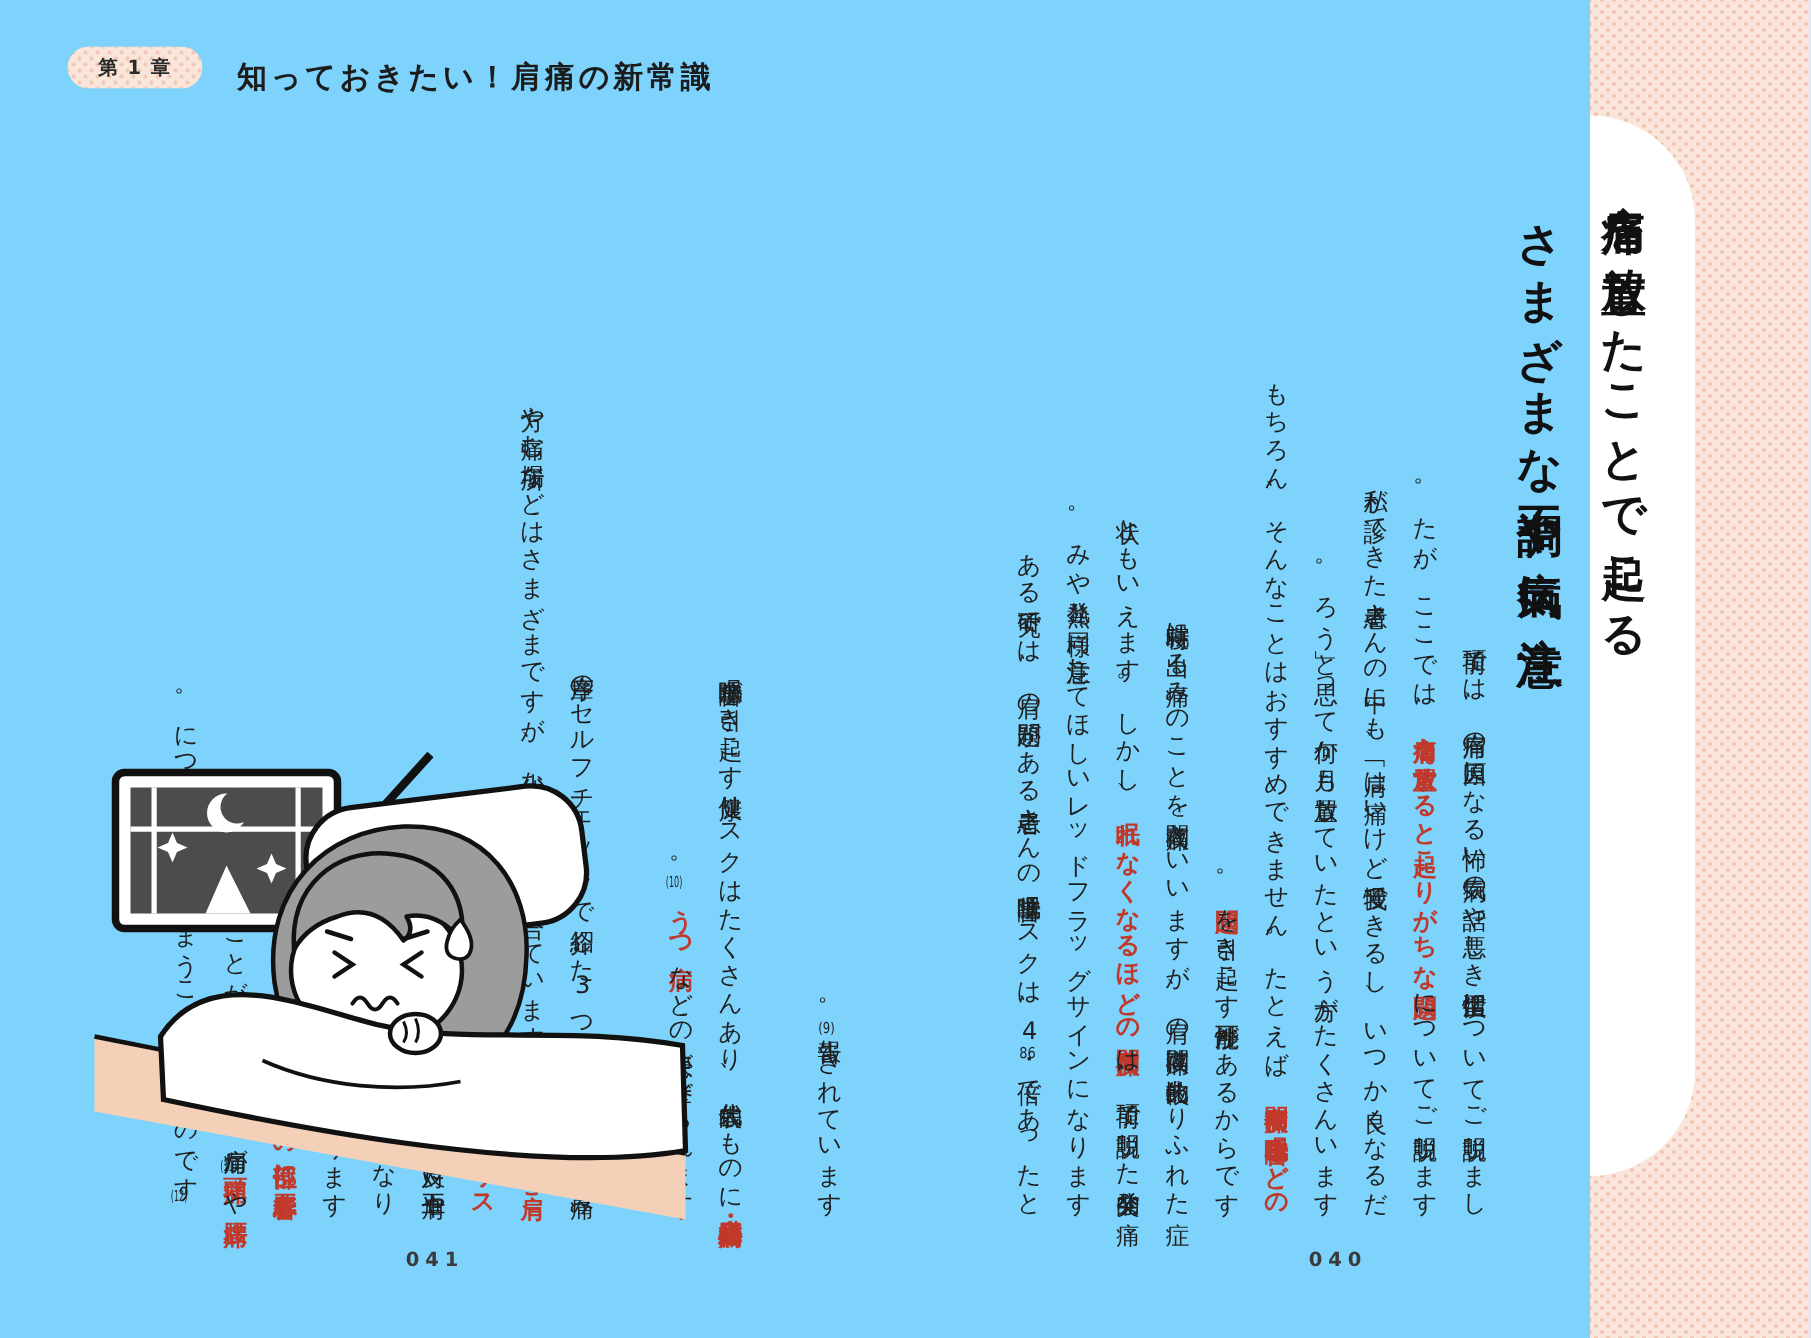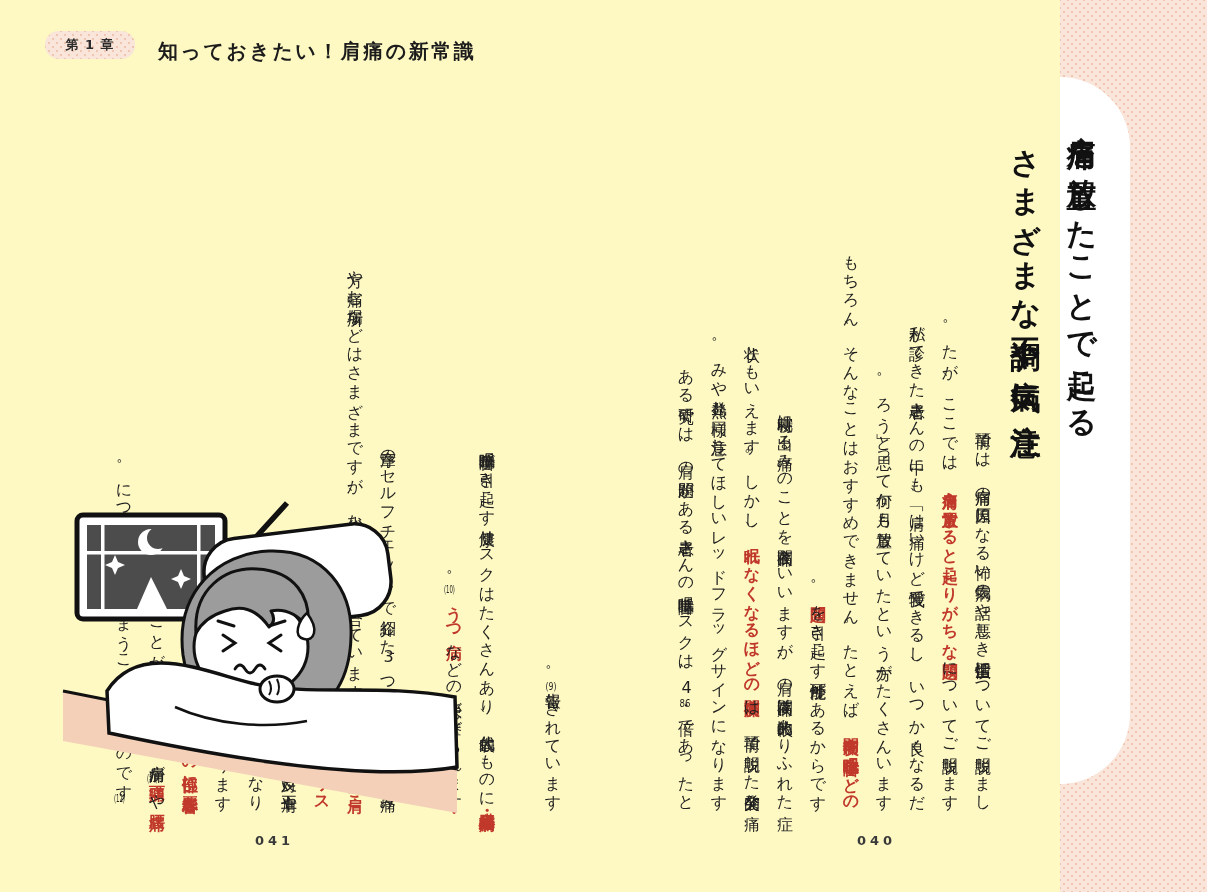--- a/index.html
+++ b/index.html
@@ -1,16 +1,16 @@
 <!DOCTYPE html>
 <html><head>
 <meta charset="utf-8">
 <style>
   html,body{margin:0;padding:0;background:#fff;}
-  .page{position:relative;width:1207px;height:892px;overflow:hidden;background:#fef9c3;
+  .page{position:relative;width:1207px;height:892px;overflow:hidden;background:#7dd3fc;
         font-family:"DejaVu Sans",sans-serif;}
   .dotted{background-color:#f9e5d9;
     background-image:radial-gradient(#f0c6b2 1.2px,transparent 1.4px),
                      radial-gradient(#f0c6b2 1.2px,transparent 1.4px);
     background-size:8px 8px;background-position:0 0,4px 4px;}
   .pink-strip{position:absolute;left:1060px;top:0;width:147px;height:892px;}
   .chapter-tab{position:absolute;left:1060px;top:77px;width:70px;height:707px;
     background:#fff;border-radius:0 70px 70px 0;}
   
   .badge{position:absolute;left:45px;top:31px;width:90px;height:28px;border-radius:14px;
@@ -27,21 +27,21 @@
   .vtext{position:absolute;direction:rtl;white-space:nowrap;top:131px;}
   .vtext.right-page{right:207px;}
   .vtext.left-page{right:637px;}
   .tcol{display:inline-block;vertical-align:top;writing-mode:vertical-rl;
     text-orientation:upright;width:33px;height:672px;line-height:33px;
     font-size:16px;letter-spacing:0.5px;color:#1f1f1f;}
   .tcol.indent{padding-top:15px;height:657px;}
   .red{color:#c0392b;font-weight:bold;}
   .tcy{text-combine-upright:all;font-size:10px;letter-spacing:0;}
   
-  .pagenum{position:absolute;top:833px;width:70px;
+  .pagenum{position:absolute;top:833px;width:70px;text-align:center;
     font-size:13px;font-weight:bold;letter-spacing:4px;color:#3a3a3a;}
   .pagenum.left{left:255px;}
   .pagenum.right{left:857px;}
   .illustration{position:absolute;left:55px;top:495px;width:410px;height:335px;}
 </style>
 </head>
 <body>
 
 <div class="page">
 

